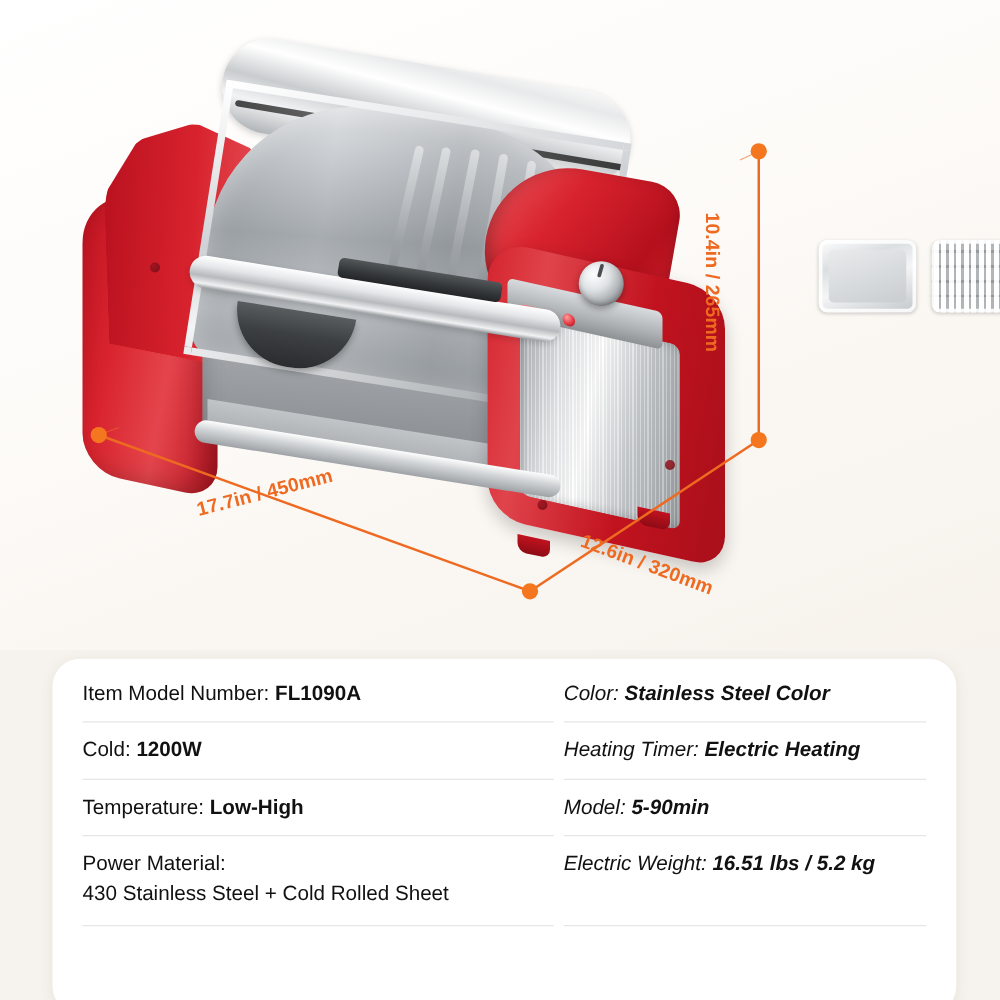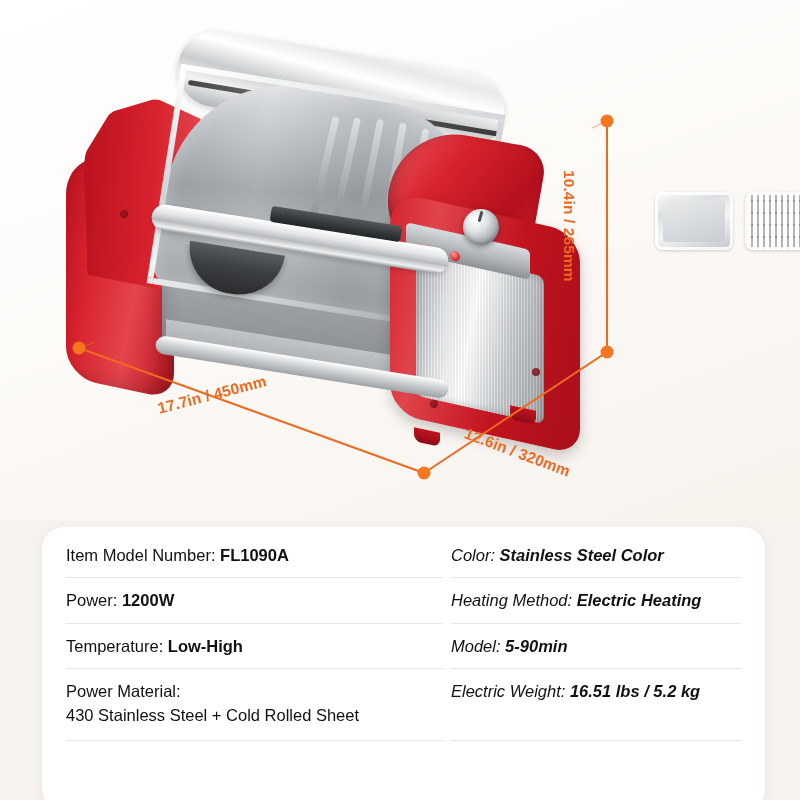--- a/index.html
+++ b/index.html
@@ -423,24 +423,24 @@
         <tr class="sep-row">
           <td>
             <div class="sep-line"></div>
           </td>
           <td>
             <div class="sep-line"></div>
           </td>
         </tr>
         <tr>
           <td class="col-left">
-            <div class="spec-cell"><span class="k">Power: </span><span class="v">1200W</span></div>
+            <div class="spec-cell"><span class="k">Cold: </span><span class="v">1200W</span></div>
           </td>
           <td class="col-right">
-            <div class="spec-cell"><span class="k">Heating Method: </span><span class="v">Electric Heating</span></div>
+            <div class="spec-cell"><span class="k">Heating Timer: </span><span class="v">Electric Heating</span></div>
           </td>
         </tr>
         <tr class="sep-row">
           <td>
             <div class="sep-line"></div>
           </td>
           <td>
             <div class="sep-line"></div>
           </td>
         </tr>

